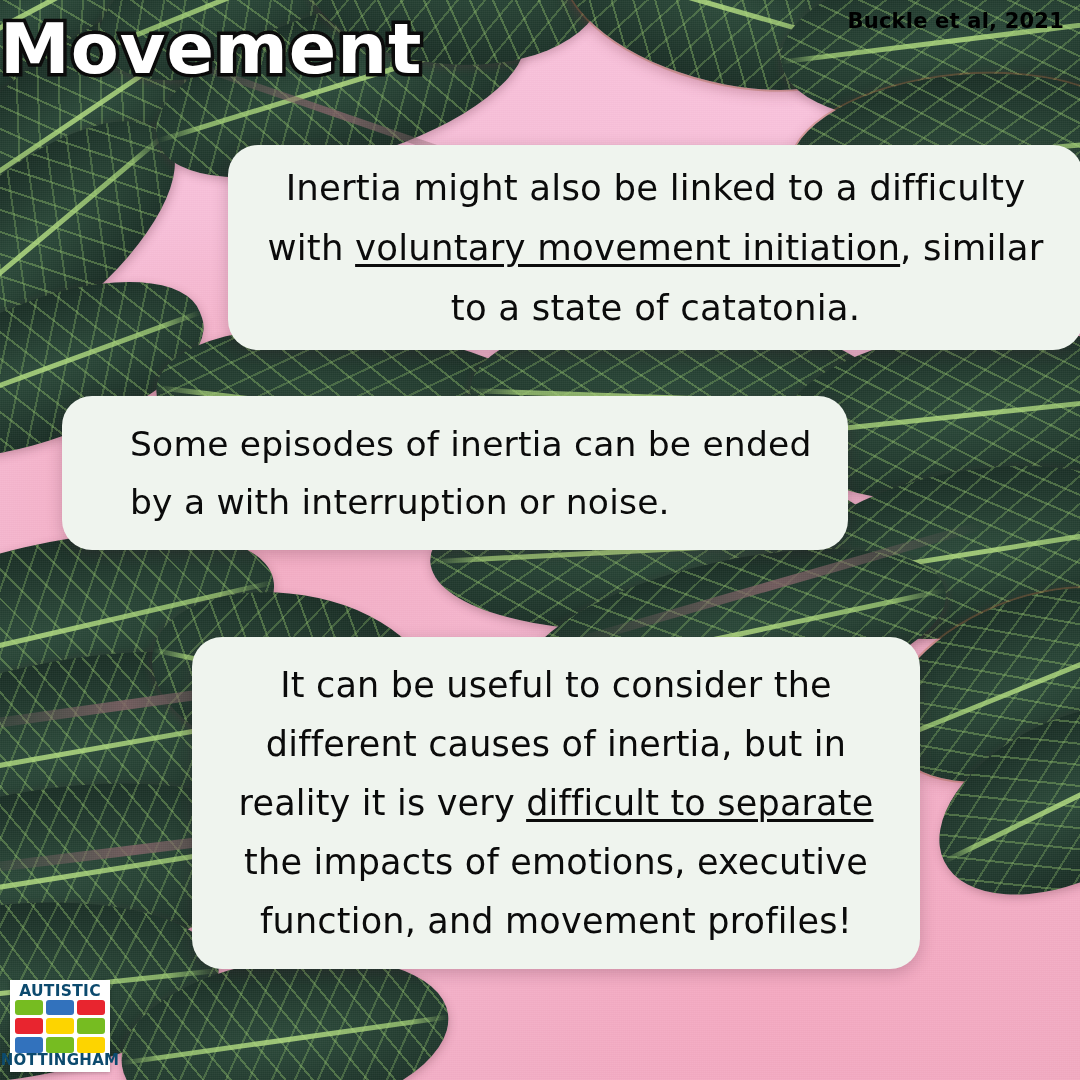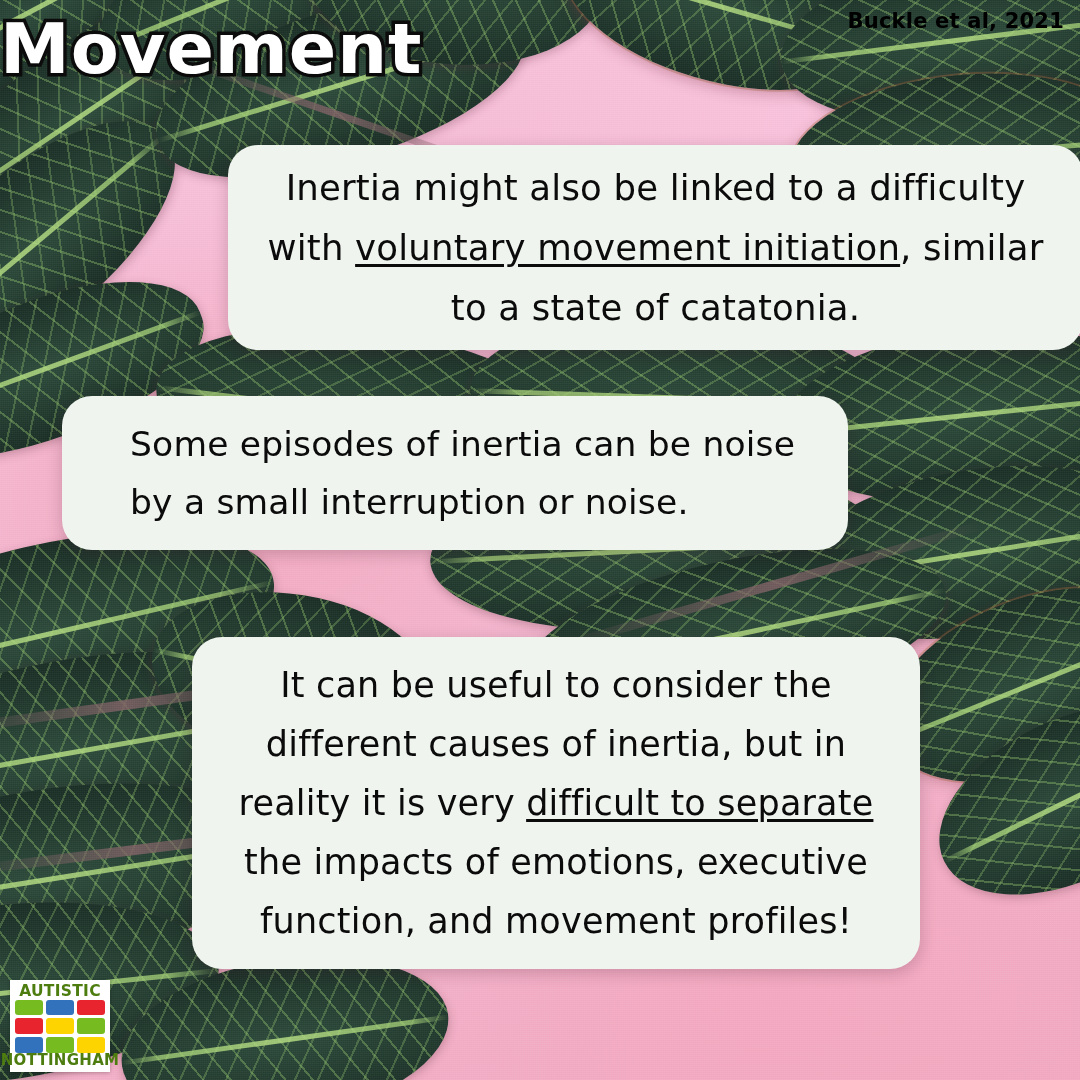--- a/index.html
+++ b/index.html
@@ -144,21 +144,21 @@
     position:absolute; left:10px; bottom:8px;
     width:100px; height:92px;
     background:#ffffff;
     padding:4px 5px;
     display:flex; flex-direction:column; align-items:center; justify-content:space-between;
     box-shadow:0 1px 4px rgba(0,0,0,.25);
   }
   #logo .lt {
     font-family:"DejaVu Sans", sans-serif;
     font-weight:700;
-    color:#4d7c0f;
+    color:#0c4a6e;
     letter-spacing:.3px;
     line-height:1;
   }
   #logo .lt.top { font-size:15.5px; }
   #logo .lt.bot { font-size:15px; }
   #logo .grid {
     display:grid;
     grid-template-columns:repeat(3, 1fr);
     grid-template-rows:repeat(3, 1fr);
     gap:3px;
@@ -218,21 +218,21 @@
 
   <div id="citation">
     <div>Buckle et al, 2021</div>
   </div>
 
   <div class="card" id="card1">
     <p><span>Inertia might also be linked to a difficulty with </span><u>voluntary movement initiation</u><span>, similar to a state of catatonia.</span></p>
   </div>
 
   <div class="card" id="card2">
-    <p>Some episodes of inertia can be noise by a small interruption or noise.</p>
+    <p>Some episodes of inertia can be ended by a with interruption or noise.</p>
   </div>
 
   <div class="card" id="card3">
     <p><span>It can be useful to consider the different causes of inertia, but in reality it is very </span><u>difficult to separate</u><span> the impacts of emotions, executive function, and movement profiles!</span></p>
   </div>
 
   <div id="logo">
     <div class="lt top">AUTISTIC</div>
     <div class="grid">
       <span style="background: rgb(118, 188, 33);"></span>

